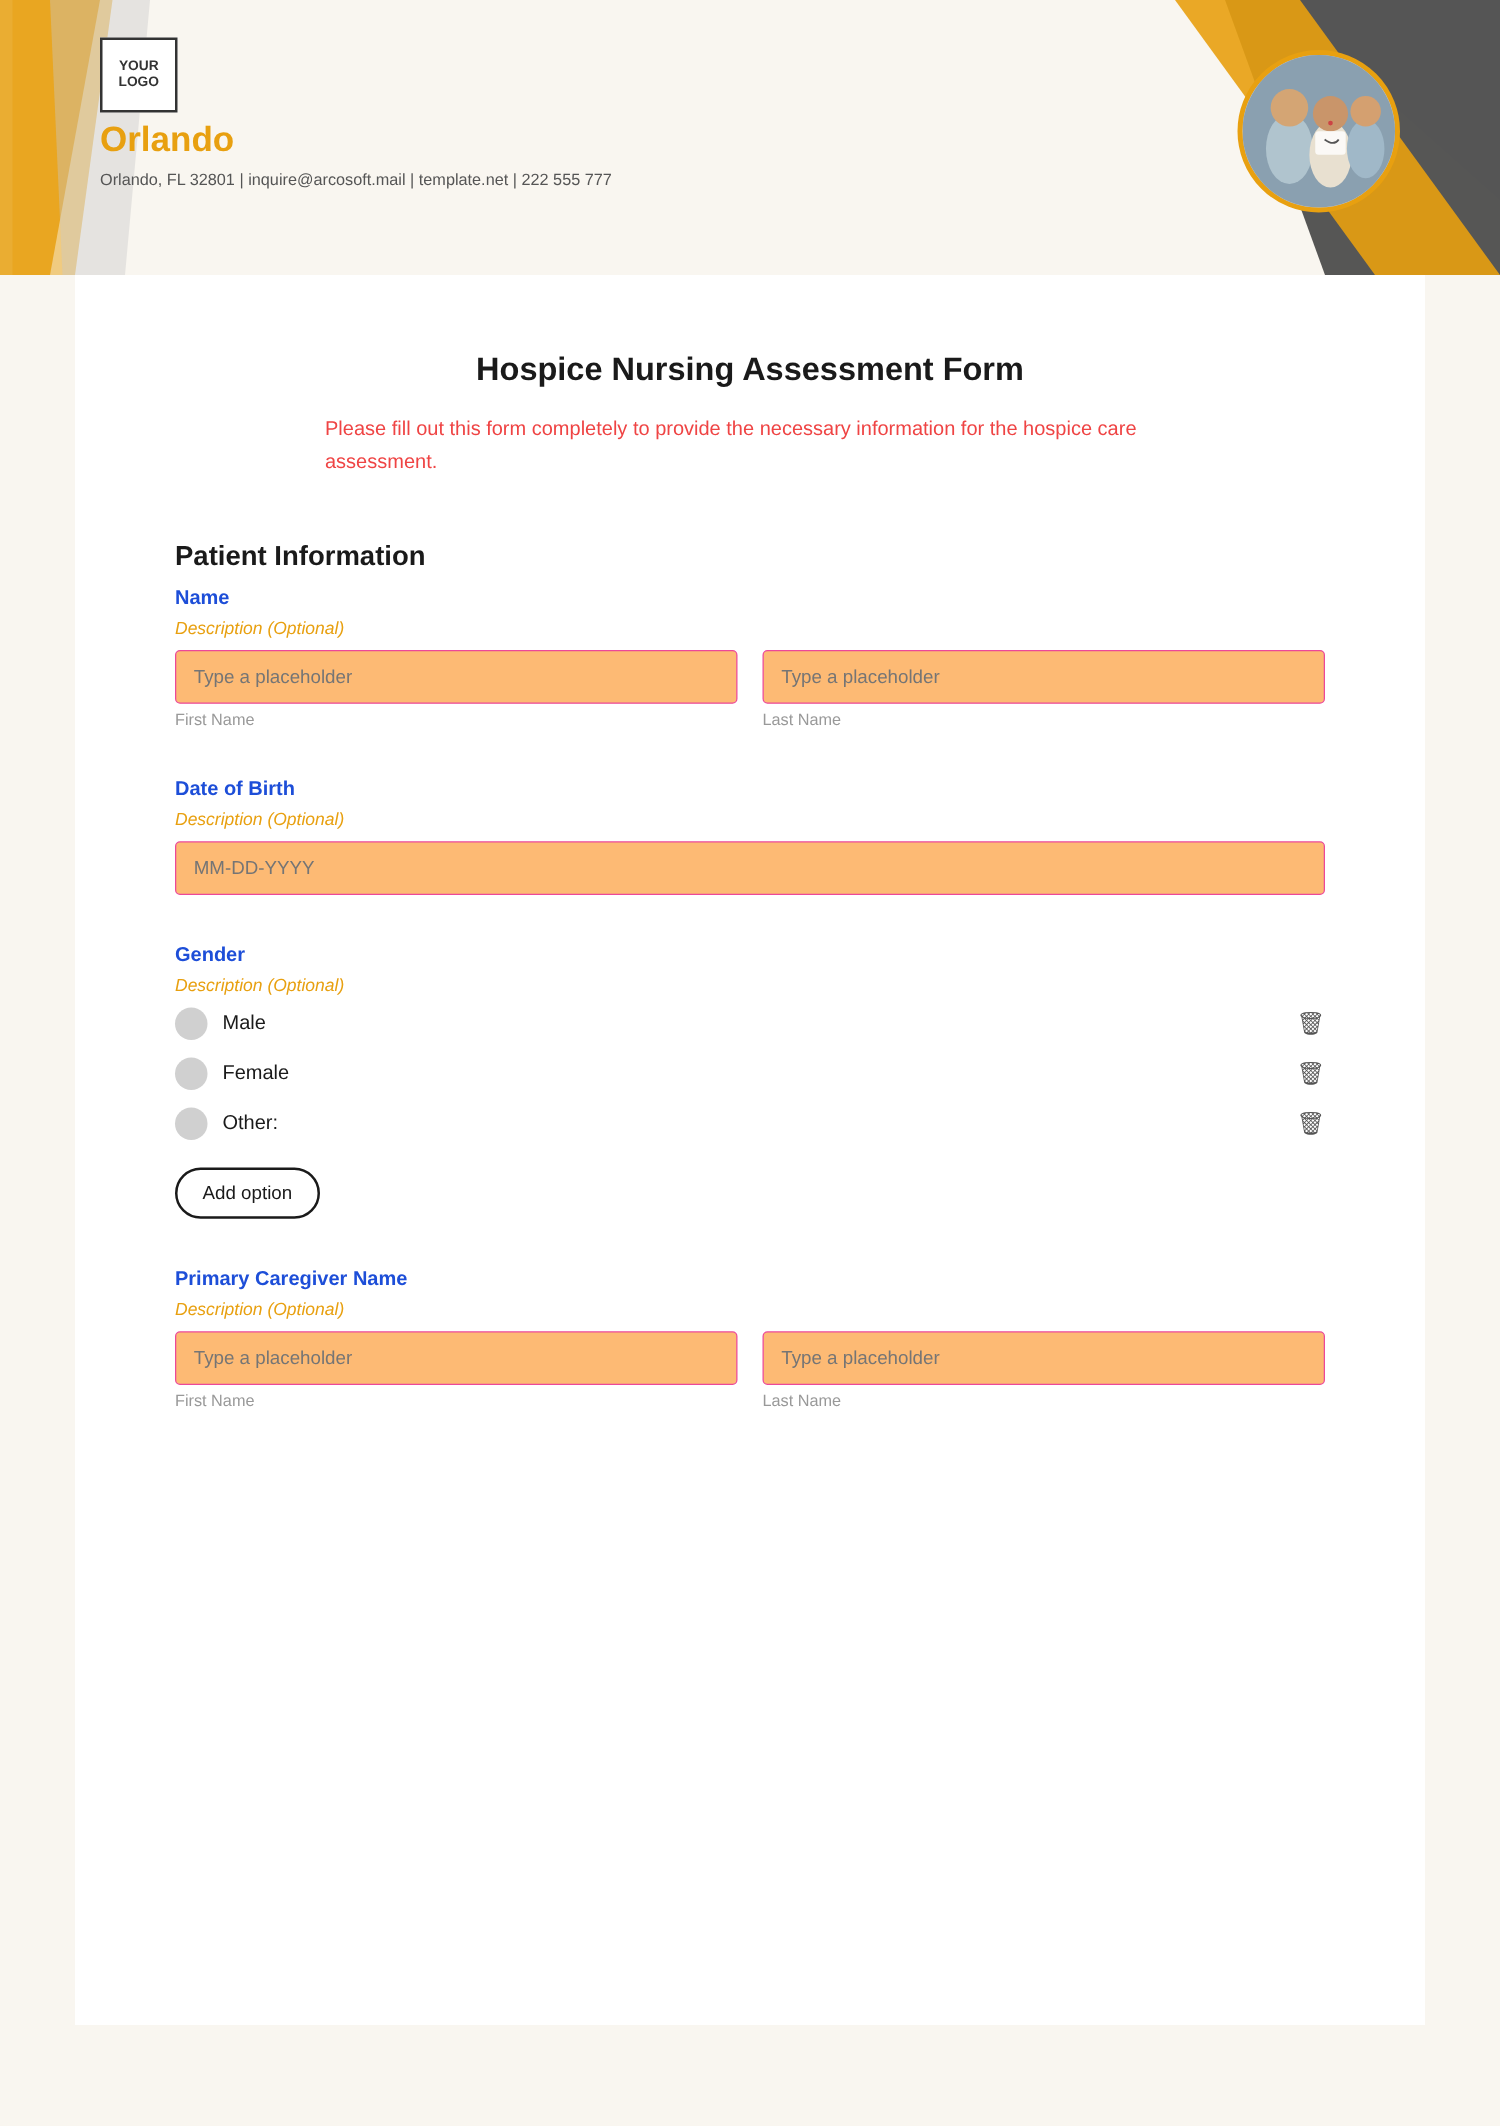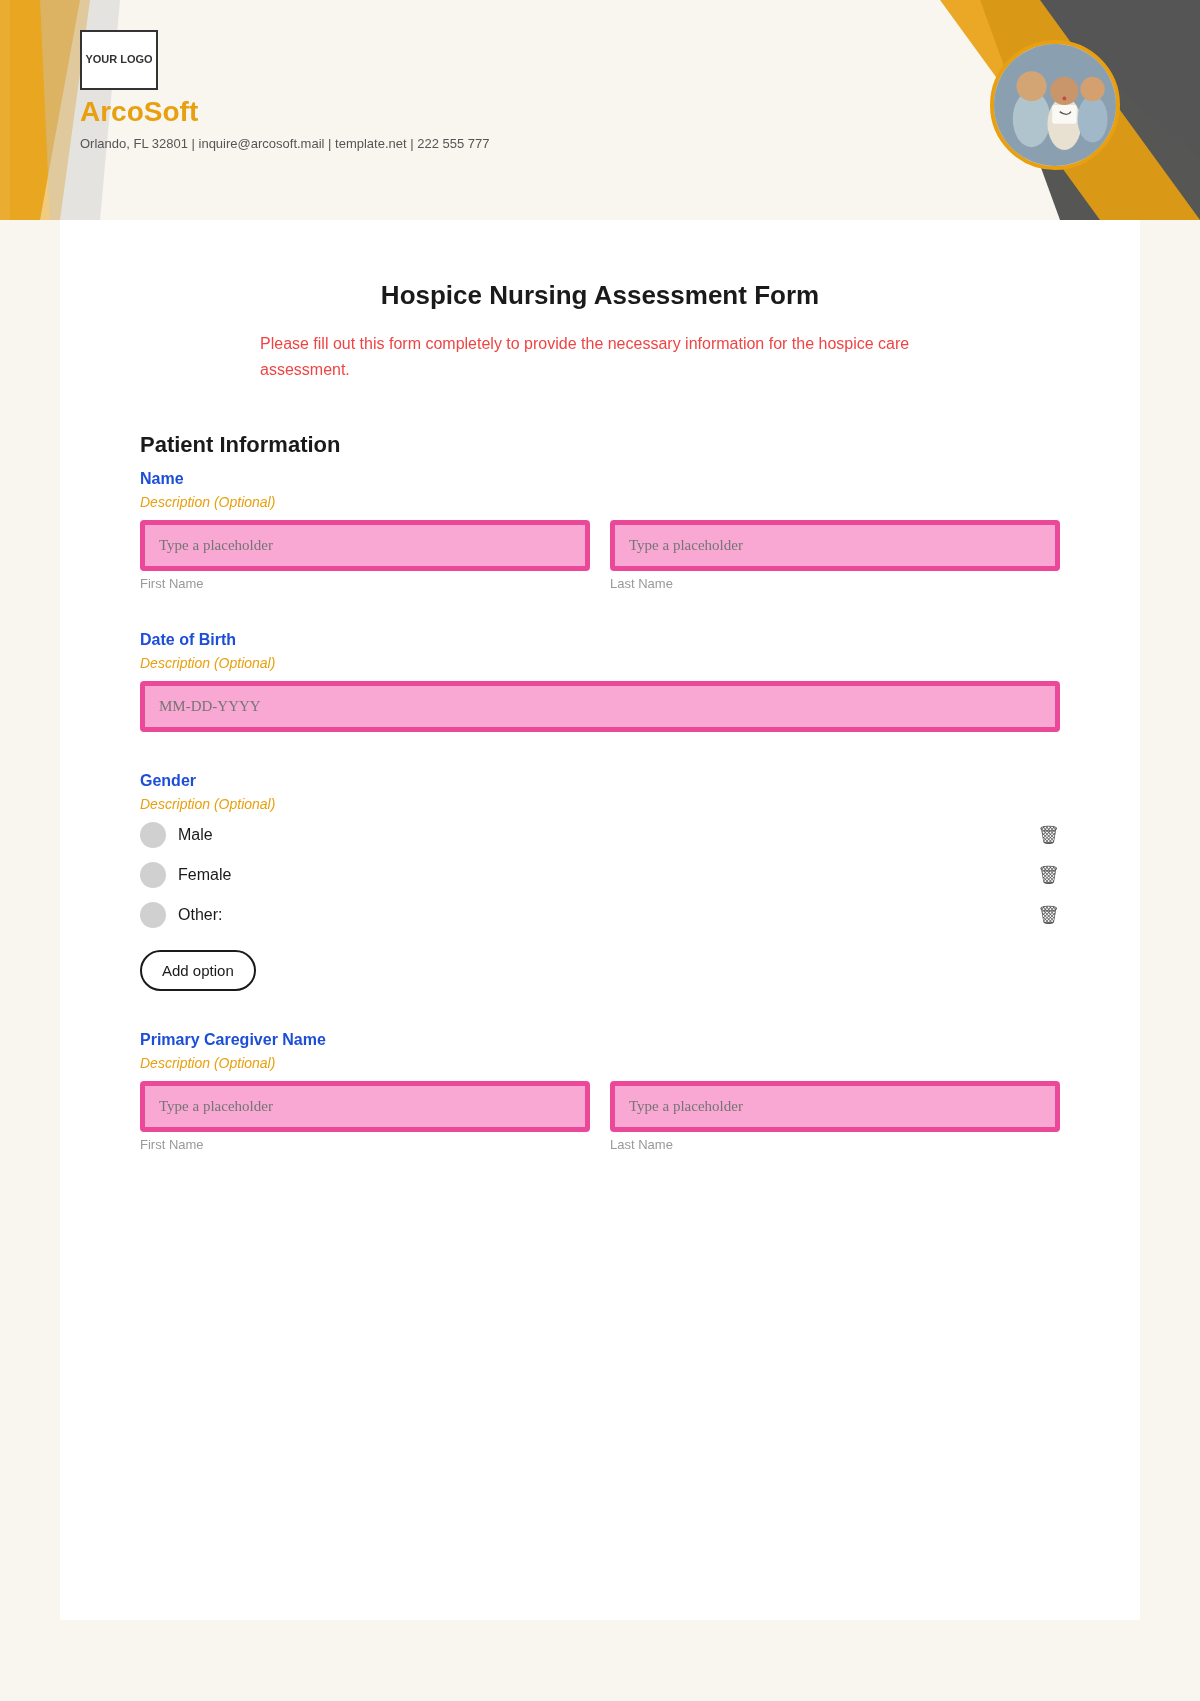--- a/index.html
+++ b/index.html
@@ -45,21 +45,21 @@
       justify-content: space-between;
     }
 
     .logo-area {
       display: flex;
       flex-direction: column;
       gap: 6px;
     }
 
     .logo-box {
-      width: 78px;
+      width: 62px;
       height: 60px;
       border: 2px solid #333;
       display: flex;
       align-items: center;
       justify-content: center;
       font-size: 11px;
       font-weight: bold;
       color: #333;
       text-align: center;
       line-height: 1.2;
@@ -136,27 +136,26 @@
       gap: 20px;
     }
 
     .field-col {
       flex: 1;
     }
 
     .text-input {
       width: 100%;
       padding: 12px 14px;
-      border: 5px solid #ec4899;
+      border: 1px solid #ec4899;
       border-radius: 4px;
       font-size: 15px;
       color: #555;
-      background: #f9a8d4;
+      background: #fdba74;
       outline: none;
-      font-family: Liberation Serif, serif;
     }
 
     .field-sublabel {
       font-size: 13px;
       color: #999;
       margin-top: 5px;
     }
 
     
     .radio-option {
@@ -242,21 +241,21 @@
       <polygon points="80,0 180,0 340,220 240,220" fill="#E8A010" opacity="0.9"></polygon>
     </svg>
   </div>
 
   <div class="header-content">
     <div class="logo-area">
       <div class="logo-box">
         <span>YOUR
 LOGO</span>
       </div>
-      <div class="company-name">ArcoSoft</div>
+      <div class="company-name">Orlando</div>
       <div class="company-address">Orlando, FL 32801 | inquire@arcosoft.mail | template.net | 222 555 777</div>
     </div>
 
     <div class="photo-circle">
 
       <svg viewBox="0 0 130 130" xmlns="http://www.w3.org/2000/svg" width="130" height="130">
         <rect width="130" height="130" fill="#8aa0b0"></rect>
 
         <ellipse cx="40" cy="80" rx="20" ry="30" fill="#b0c4ce"></ellipse>
         <circle cx="40" cy="45" r="16" fill="#d4a574"></circle>

